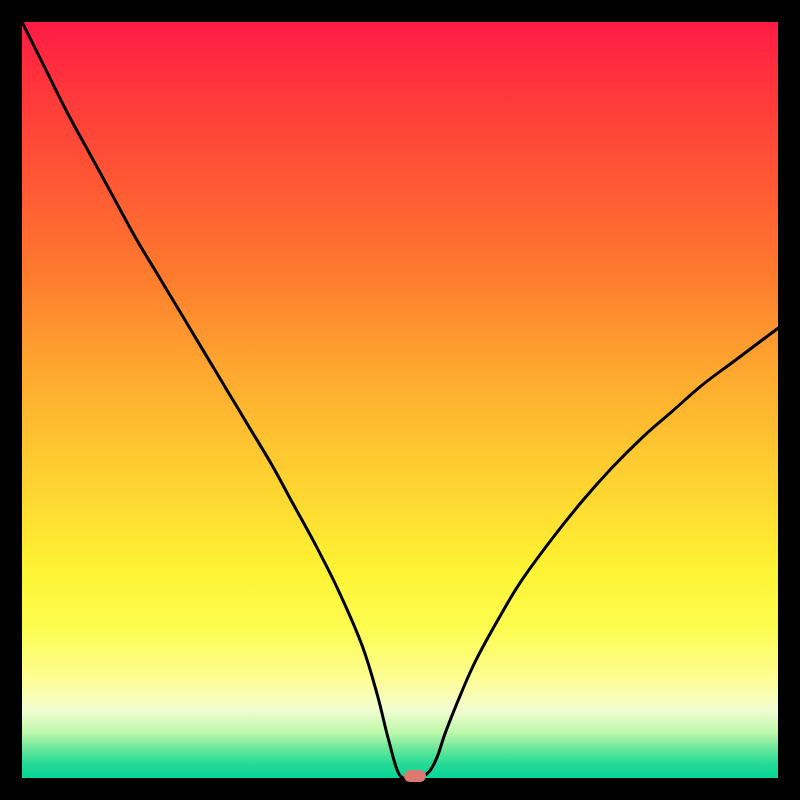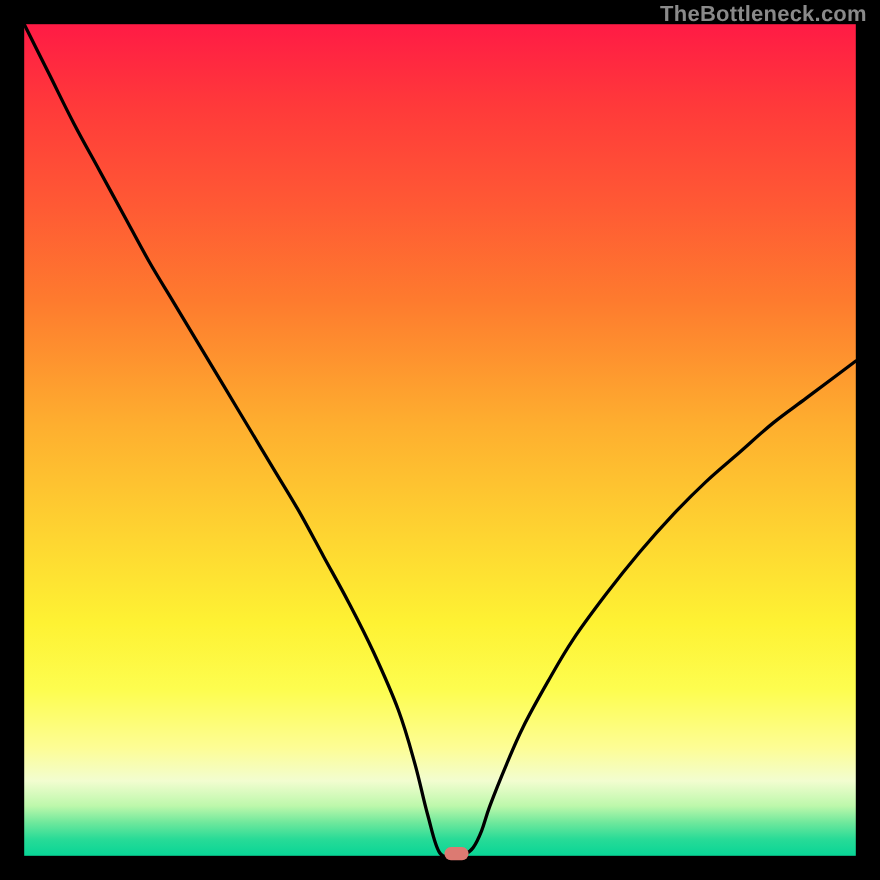--- a/index.html
+++ b/index.html
@@ -72,14 +72,13 @@
 
 <div class="stage">
   <div class="plot-area"></div>
 
   <svg class="curve-svg" viewBox="0 0 756 756" preserveAspectRatio="none">
     <path fill="none" stroke="#000000" stroke-width="3" stroke-linejoin="round" stroke-linecap="round" d="M 0.00 0.00 C 4.08 8.16, 14.52 29.03, 22.68 45.36 C 30.84 61.69, 37.20 75.07, 45.36 90.72 C 53.52 106.37, 59.88 117.33, 68.04 132.30 C 76.20 147.27, 82.56 158.91, 90.72 173.88 C 98.88 188.85, 105.24 201.17, 113.40 215.46 C 121.56 229.75, 127.92 239.65, 136.08 253.26 C 144.24 266.87, 150.60 277.45, 158.76 291.06 C 166.92 304.67, 173.28 315.25, 181.44 328.86 C 189.60 342.47, 195.96 353.05, 204.12 366.66 C 212.28 380.27, 218.64 390.85, 226.80 404.46 C 234.96 418.07, 241.32 427.97, 249.48 442.26 C 257.64 456.55, 264.00 468.87, 272.16 483.84 C 280.32 498.81, 286.68 509.77, 294.84 525.42 C 303.00 541.07, 309.36 553.09, 317.52 570.78 C 325.68 588.47, 333.40 605.33, 340.20 623.70 C 347.00 642.07, 350.56 655.83, 355.32 672.84 C 360.08 689.85, 362.58 703.64, 366.66 718.20 C 370.74 732.76, 373.24 747.20, 378.00 753.73 C 382.76 760.26, 389.04 754.35, 393.12 754.49 C 397.20 754.62, 397.96 755.58, 400.68 754.49 C 403.40 753.40, 405.52 752.25, 408.24 748.44 C 410.96 744.63, 413.08 740.12, 415.80 733.32 C 418.52 726.52, 419.28 721.53, 423.36 710.64 C 427.44 699.75, 433.04 685.77, 438.48 672.84 C 443.92 659.91, 446.80 652.43, 453.60 638.82 C 460.40 625.21, 468.12 611.53, 476.28 597.24 C 484.44 582.95, 489.43 573.73, 498.96 559.44 C 508.49 545.15, 518.31 532.15, 529.20 517.86 C 540.09 503.57, 548.55 492.99, 559.44 480.06 C 570.33 467.13, 578.79 457.61, 589.68 446.04 C 600.57 434.47, 609.03 426.01, 619.92 415.80 C 630.81 405.59, 639.27 398.87, 650.16 389.34 C 661.05 379.81, 669.51 371.73, 680.40 362.88 C 691.29 354.03, 699.75 348.36, 710.64 340.20 C 721.53 332.04, 732.72 323.64, 740.88 317.52 C 749.04 311.40, 753.28 308.22, 756.00 306.18"></path>
   </svg>
 
   <div class="marker" style="left: 415.12px; top: 776.488px; background: rgb(220, 122, 114);"></div>
 
-  <div class="watermark">TheBottleneck.com</div>
 </div>
 
 </body></html>

